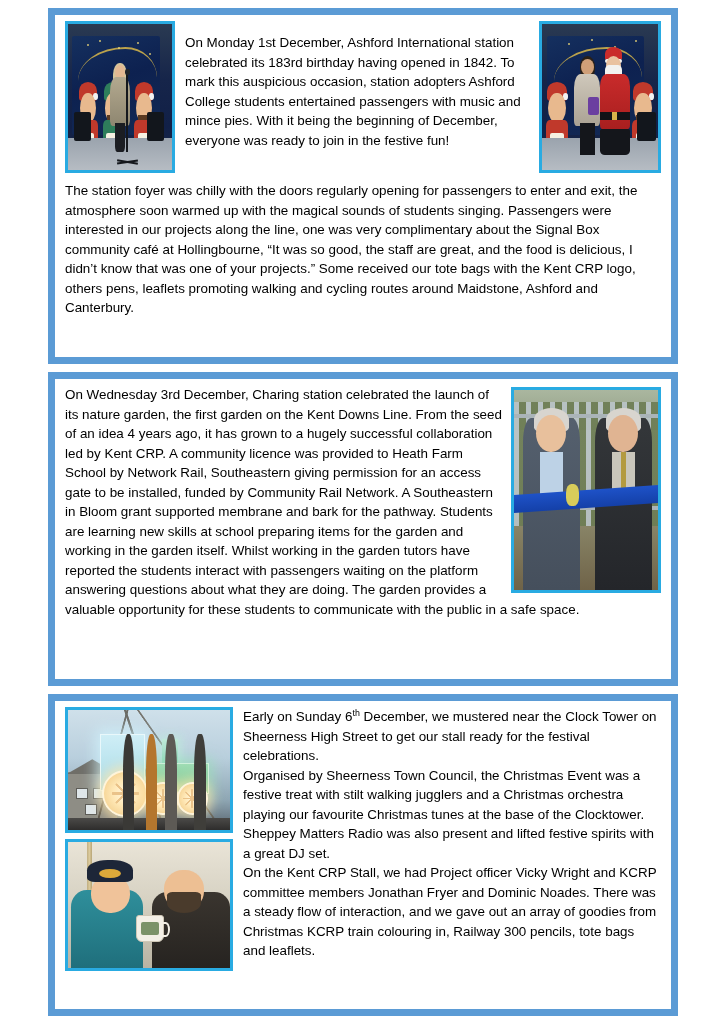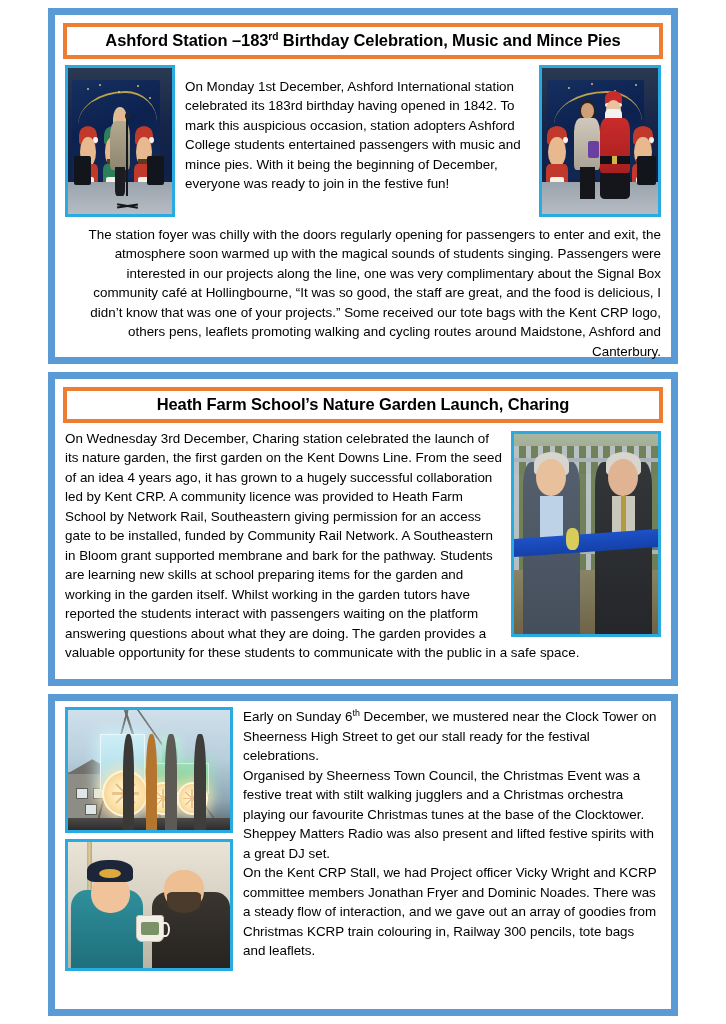--- a/index.html
+++ b/index.html
@@ -77,21 +77,21 @@
   }
   .photo .scene { position: absolute; inset: 0; }
 
   
   .s1-top { position: relative; height: 152px; }
   .s1-left-photo  { position: absolute; left: 4px;  top: 0; width: 110px; height: 152px; }
   .s1-right-photo { position: absolute; right: 4px; top: 0; width: 122px; height: 152px; }
   .s1-mid-text {
     position: absolute; left: 124px; right: 136px; top: 12px;
   }
-  .s1-lower { margin-top: 8px; padding: 0 4px; text-align: right; }
+  .s1-lower { margin-top: 8px; padding: 0 4px; }
 
   
   .s2-wrap { position: relative; padding: 0 4px; }
   .s2-photo {
     float: right;
     width: 150px; height: 206px;
     margin: 2px 0 2px 8px;
   }
 
   
@@ -447,23 +447,20 @@
     background: #5d7a4a; border-radius: 2px; opacity: .8;
   }
 </style>
 </head>
 <body>
 
 <div class="page">
 
   <div class="section" id="section-1">
 
-    <div class="heading-bar">
-      <div class="title"><span>Ashford Station –183</span><sup>rd</sup><span> Birthday Celebration, Music and Mince Pies</span></div>
-    </div>
 
     <div class="s1-top">
 
       <div class="photo s1-left-photo">
         <div class="scene">
           <div class="xmas-bg"></div>
           <div class="xmas-banner"></div>
           <div class="xmas-swirl"></div>
           <div class="xmas-star" style="left:18%;top:14%"></div>
           <div class="xmas-star" style="left:30%;top:11%"></div>
@@ -547,23 +544,20 @@
     </div>
 
     <div class="body-text s1-lower">
       <p>The station foyer was chilly with the doors regularly opening for passengers to enter and exit, the atmosphere soon warmed up with the magical sounds of students singing. Passengers were interested in our projects along the line, one was very complimentary about the Signal Box community café at Hollingbourne, “It was so good, the staff are great, and the food is delicious, I didn’t know that was one of your projects.” Some received our tote bags with the Kent CRP logo, others pens, leaflets promoting walking and cycling routes around Maidstone, Ashford and Canterbury.</p>
     </div>
 
   </div>
 
   <div class="section" id="section-2">
 
-    <div class="heading-bar">
-      <div class="title">Heath Farm School’s Nature Garden Launch, Charing</div>
-    </div>
 
     <div class="s2-wrap">
       <div class="photo s2-photo">
         <div class="scene">
           <div class="outdoor-bg"></div>
           <div class="trees"></div>
           <div class="fence"></div>
           <div class="fence-rail" style="top:12%"></div>
           <div class="fence-rail" style="top:58%"></div>
           <div class="man left">

